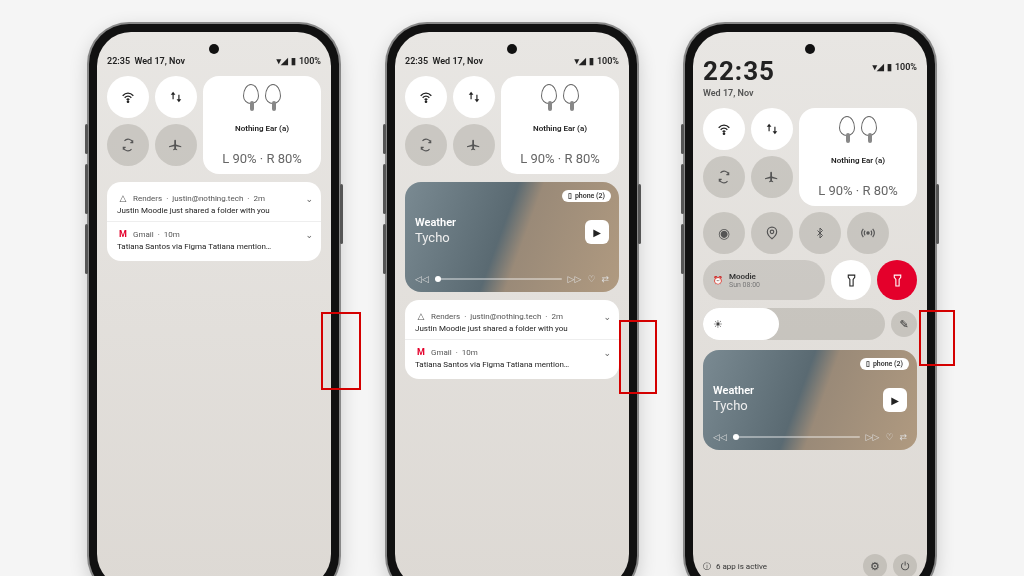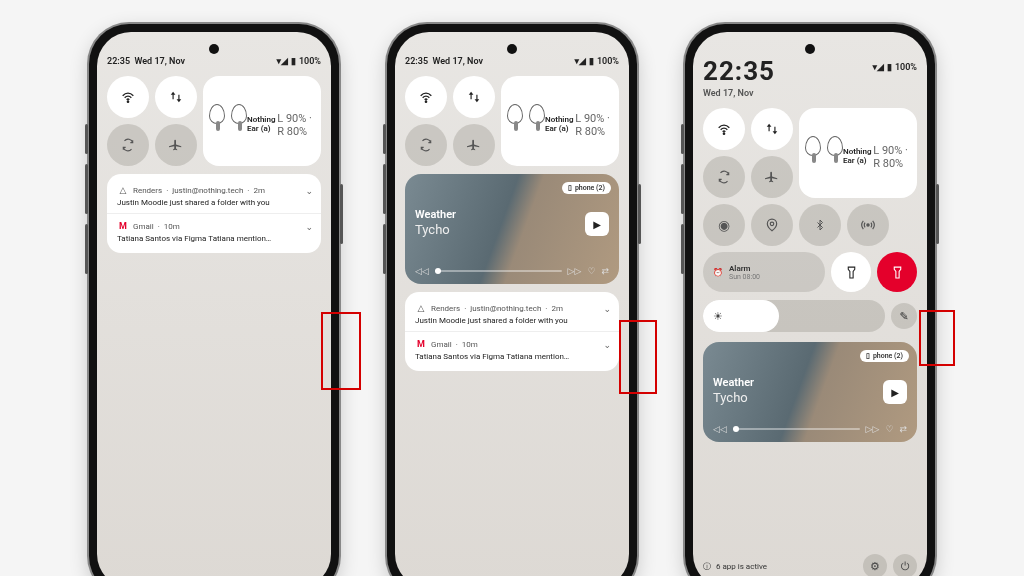--- a/index.html
+++ b/index.html
@@ -52,28 +52,28 @@
     display:flex; align-items:center; justify-content:center;
     font-size:14px;
   }
   .qs-tile.on { background:#fff; color:#222; }
   .qs-tile.off { background:rgba(150,145,138,.35); color:#555; }
   .qs-tile.red { background:#e4002b; color:#fff; }
   .qs-pair { display:flex; gap:6px; }
   .earbuds-card {
     background:#fff; border-radius:16px;
     padding:8px 6px; flex:1.3;
-    display:flex; flex-direction:row; align-items:center;
+    display:flex; flex-direction:column; align-items:center;
     font-size: 8px; color:#222;
   }
   .earbuds-img { width:54px; height:34px; display:flex; justify-content:center; gap:6px; }
   .bud { width:16px;height:20px;border:1.5px solid #666;border-radius:50% 50% 50% 50% / 60% 60% 40% 40%; position:relative;}
   .bud::after{content:"";position:absolute;width:4px;height:10px;background:#888;border-radius:3px;bottom:-8px;left:6px;}
   .earbuds-name{ margin-top:6px; font-weight:600;}
-  .earbuds-batt{ font-size:11px; color:#666; margin-top:8px;}
+  .earbuds-batt{ font-size:13px; color:#666; margin-top:18px;}
   .media-card {
     margin-top:8px; border-radius:16px; height:110px; position:relative; overflow:hidden;
     background: linear-gradient(110deg,#7a8a92 0%,#5a6a72 45%,#9a8a78 55%,#b09a80 100%);
   }
   .media-card.sm { height:100px; }
   .media-dev {
     position:absolute; top:8px; right:8px;
     background:#fff; border-radius:10px; padding:2px 6px;
     font-size:7px; font-weight:600; color:#333;
     display:flex; align-items:center; gap:3px;
@@ -367,21 +367,21 @@
             <circle cx="12" cy="12" r="2" fill="#555"></circle>
             <path d="M7 16a7 7 0 0 1 0-8M17 8a7 7 0 0 1 0 8M4 19a11 11 0 0 1 0-14M20 5a11 11 0 0 1 0 14"></path>
           </svg>
         </div>
     </div>
 
     <div class="long-row">
       <div class="long-tile">
         <span>⏰</span>
         <div>
-          <div style="font-weight:600">Alarm</div>
+          <div style="font-weight:600">Moodie</div>
           <div style="color:#777;font-size:7px">Sun 08:00</div>
         </div>
       </div>
       <div class="qs-tile on" style="width:40px;height:40px">
           <svg width="13" height="13" viewBox="0 0 24 24" fill="none" stroke="#222" stroke-width="2">
             <path d="M6 2h12v4l-3 4v12H9V10L6 6z"></path>
           </svg>
         </div>
       <div class="qs-tile red" style="width:40px;height:40px">
           <svg width="13" height="13" viewBox="0 0 24 24" fill="none" stroke="#fff" stroke-width="2">

